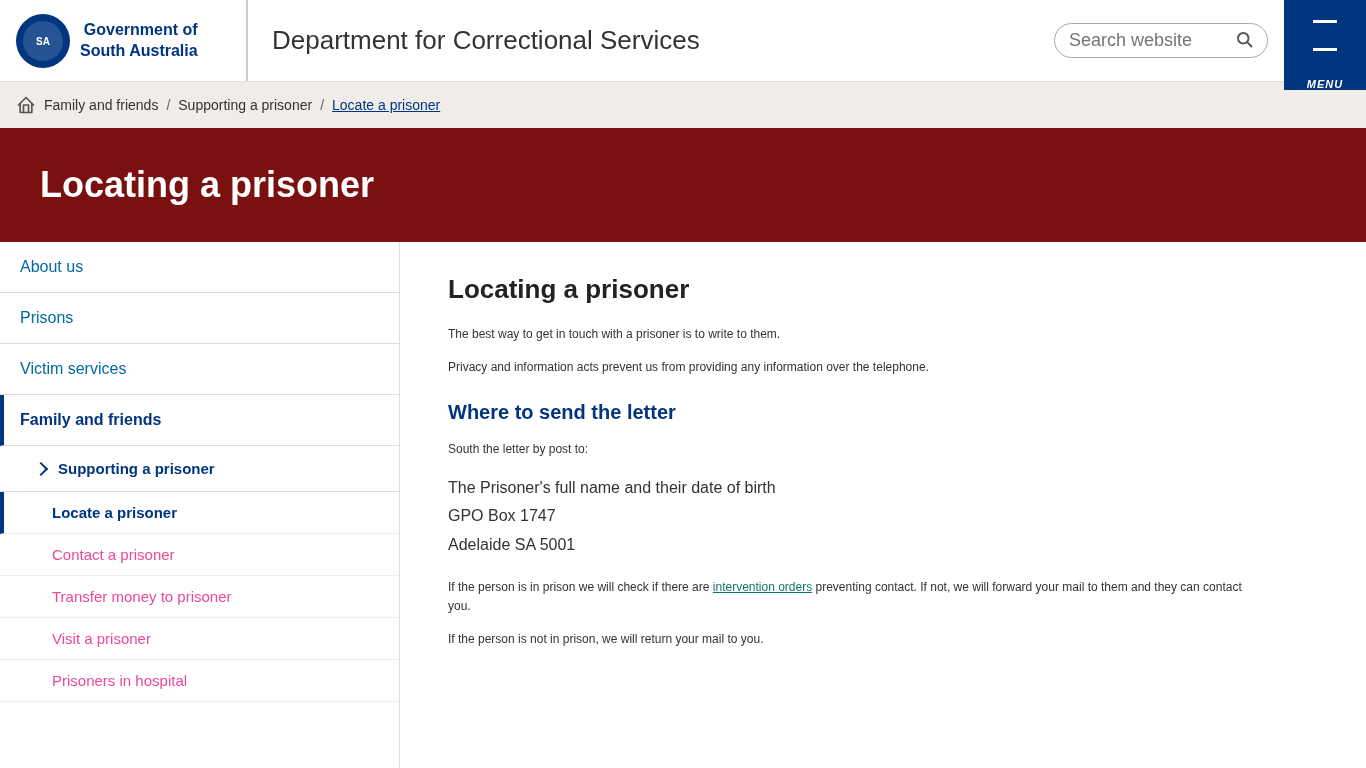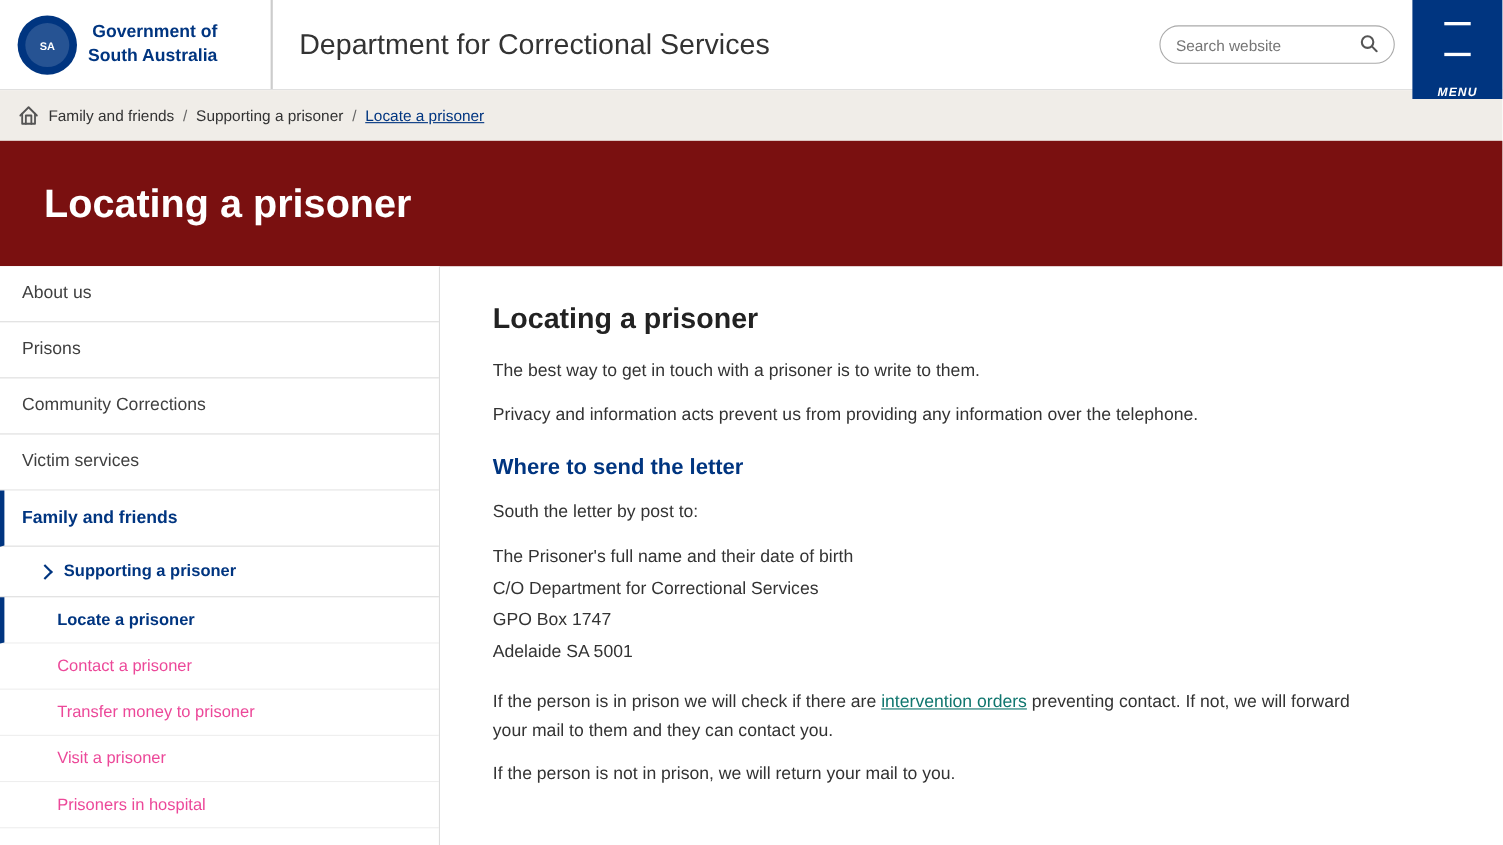--- a/index.html
+++ b/index.html
@@ -60,21 +60,21 @@
       display: flex;
       align-items: center;
       border: 1px solid #aaa;
       border-radius: 20px;
       padding: 6px 14px;
       background: #fff;
     }
     .search-input {
       border: none;
       outline: none;
-      font-size: 14px;
+      font-size: 18px;
       width: 160px;
       color: #555;
       background: transparent;
     }
     .search-icon-btn {
       background: none;
       border: none;
       cursor: pointer;
       padding: 0;
       margin-left: 6px;
@@ -160,21 +160,21 @@
     .sidebar {
       width: 400px;
       flex-shrink: 0;
       border-right: 1px solid #ddd;
       background: #fff;
     }
     .sidebar-item {
       border-bottom: 1px solid #ddd;
       padding: 16px 20px;
       font-size: 16px;
-      color: #404040;
+      color: #0369a1;
       cursor: pointer;
       display: flex;
       align-items: center;
     }
     .sidebar-item.active {
       border-left: 4px solid #003580;
       background: #fff;
       color: #003580;
       font-weight: bold;
       padding-left: 16px;
@@ -223,21 +223,21 @@
       padding: 32px 48px;
       max-width: 900px;
     }
     .content-heading {
       font-size: 26px;
       font-weight: bold;
       color: #222;
       margin-bottom: 20px;
     }
     .content-para {
-      font-size: 16px;
+      font-size: 12px;
       line-height: 1.6;
       color: #333;
       margin-bottom: 14px;
     }
     .section-heading {
       font-size: 20px;
       color: #003580;
       font-weight: bold;
       margin: 24px 0 16px 0;
     }
@@ -305,21 +305,20 @@
 
 <div class="hero-banner">
   <h1 class="hero-title">Locating a prisoner</h1>
 </div>
 
 <div class="main-layout">
 
   <nav class="sidebar">
     <div class="sidebar-item">About us</div>
     <div class="sidebar-item">Prisons</div>
-    <div class="sidebar-item">Community Corrections</div>
     <div class="sidebar-item">Victim services</div>
     <div class="sidebar-item active">Family and friends</div>
     <div class="sidebar-sub expanded">
       <span class="chevron-icon"></span>
       <span>Supporting a prisoner</span>
     </div>
     <div class="sidebar-sub-child active-child">Locate a prisoner</div>
     <div class="sidebar-sub-child">Contact a prisoner</div>
     <div class="sidebar-sub-child">Transfer money to prisoner</div>
     <div class="sidebar-sub-child">Visit a prisoner</div>
@@ -327,21 +326,20 @@
   </nav>
 
   <main class="content-area">
     <h2 class="content-heading">Locating a prisoner</h2>
     <p class="content-para">The best way to get in touch with a prisoner is to write to them.</p>
     <p class="content-para">Privacy and information acts prevent us from providing any information over the telephone.</p>
     <h3 class="section-heading">Where to send the letter</h3>
     <p class="content-para">South the letter by post to:</p>
     <div class="address-block">
       <div>The Prisoner's full name and their date of birth</div>
-      <div>C/O Department for Correctional Services</div>
       <div>GPO Box 1747</div>
       <div>Adelaide SA 5001</div>
     </div>
     <p class="content-para">
       <span>If the person is in prison we will check if there are </span><a href="#" class="inline-link">intervention orders</a><span> preventing contact. If not, we will forward your mail to them and they can contact you.</span>
     </p>
     <p class="content-para">If the person is not in prison, we will return your mail to you.</p>
   </main>
 
 </div>

